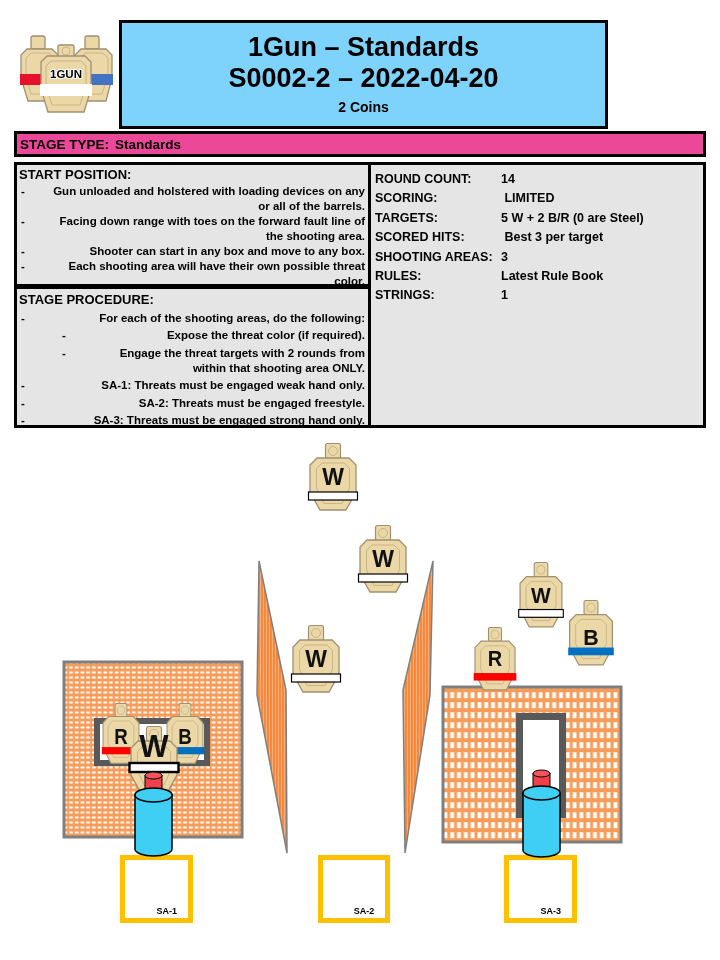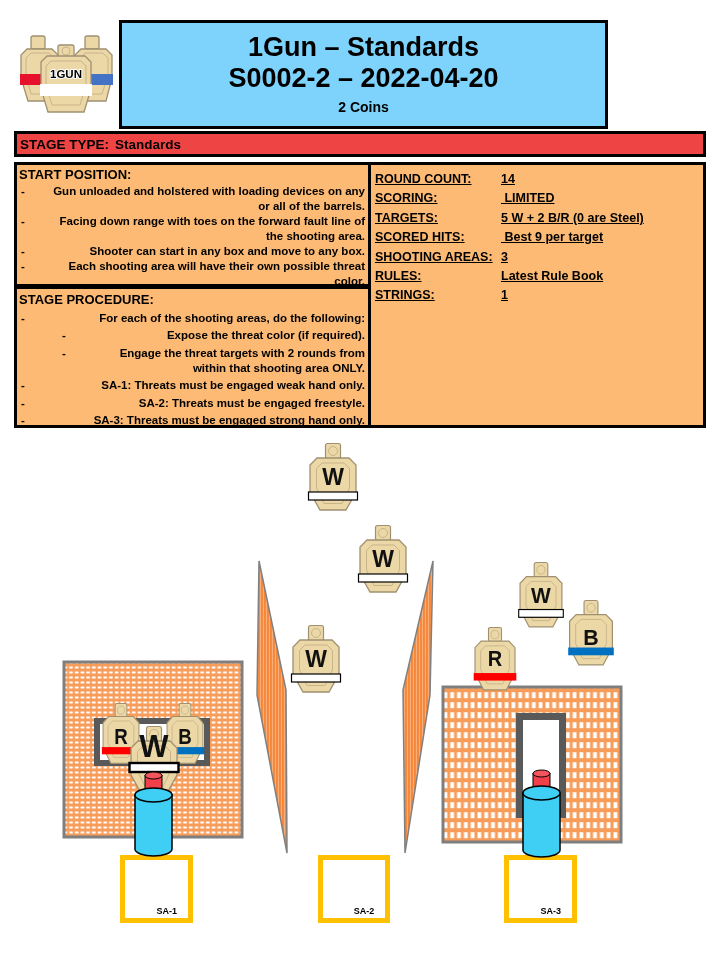--- a/index.html
+++ b/index.html
@@ -12,40 +12,40 @@
 
   
   .title-box { left:119px; top:20px; width:489px; height:109px;
     border:3px solid #000; background:#7dd3fc; text-align:center; padding-top:9px; }
   .title-line { font-size:27px; line-height:31px; letter-spacing:0; }
   .title-sub  { font-size:14px; line-height:20px; margin-top:3px; }
   .logo { left:18px; top:32px; }
 
   
   .stage-type { left:14px; top:131px; width:692px; height:26px;
-    border:3px solid #000; background:#ef4444; display:flex; align-items:center;
+    border:3px solid #000; background:#ec4899; display:flex; align-items:center;
     padding-left:3px; font-size:13.5px; }
   .stage-type .val { margin-left:6px;text-align:center; }
 
   
-  .box { border:3px solid #000; background:#fdba74; }
+  .box { border:3px solid #000; background:#e5e5e5; }
   .box-start { left:14px; top:162px; width:357px; height:125px; padding:2px 2px 0 2px; }
   .box-proc  { left:14px; top:286px; width:357px; height:142px; padding:3px 2px 17px 2px; }
   .box-info  { left:368px; top:162px; width:338px; height:266px; padding:5px 3px 0 4px; }
 
   .box-heading { font-size:13px; line-height:16px; }
   .bullets { margin-top:1px; }
   .li { display:flex; font-size:11.5px; line-height:15px; }
   .li .dash { width:13px; flex:0 0 13px; padding-left:2px; }
   .li .txt  { flex:1; white-space:pre-wrap; padding-right:1px;text-align:right; }
   .proc .li { margin-top:2.5px; }
   .proc .li.sub { padding-left:41px; margin-top:2.5px; }
   .proc .li.sub .dash { flex:0 0 15px; width:15px; }
 
-  .info-row { display:flex; font-size:12.5px; line-height:19.4px;text-decoration:underline; }
+  .info-row { display:flex; font-size:12.5px; line-height:19.4px; }
   .info-row .lbl { width:126px; flex:0 0 126px; }
   .info-row .val { white-space:pre; }
 
   
   .diagram { left:0; top:430px; }
   svg text { font-family:"Liberation Sans", sans-serif; font-weight:700; }
 </style>
 </head>
 <body>
 
@@ -123,21 +123,21 @@
     <div class="info-row">
       <div class="lbl">SCORING:</div>
       <div class="val"> LIMITED</div>
     </div>
     <div class="info-row">
       <div class="lbl">TARGETS:</div>
       <div class="val">5 W + 2 B/R (0 are Steel)</div>
     </div>
     <div class="info-row">
       <div class="lbl">SCORED HITS:</div>
-      <div class="val"> Best 9 per target</div>
+      <div class="val"> Best 3 per target</div>
     </div>
     <div class="info-row">
       <div class="lbl">SHOOTING AREAS:</div>
       <div class="val">3</div>
     </div>
     <div class="info-row">
       <div class="lbl">RULES:</div>
       <div class="val">Latest Rule Book</div>
     </div>
     <div class="info-row">

